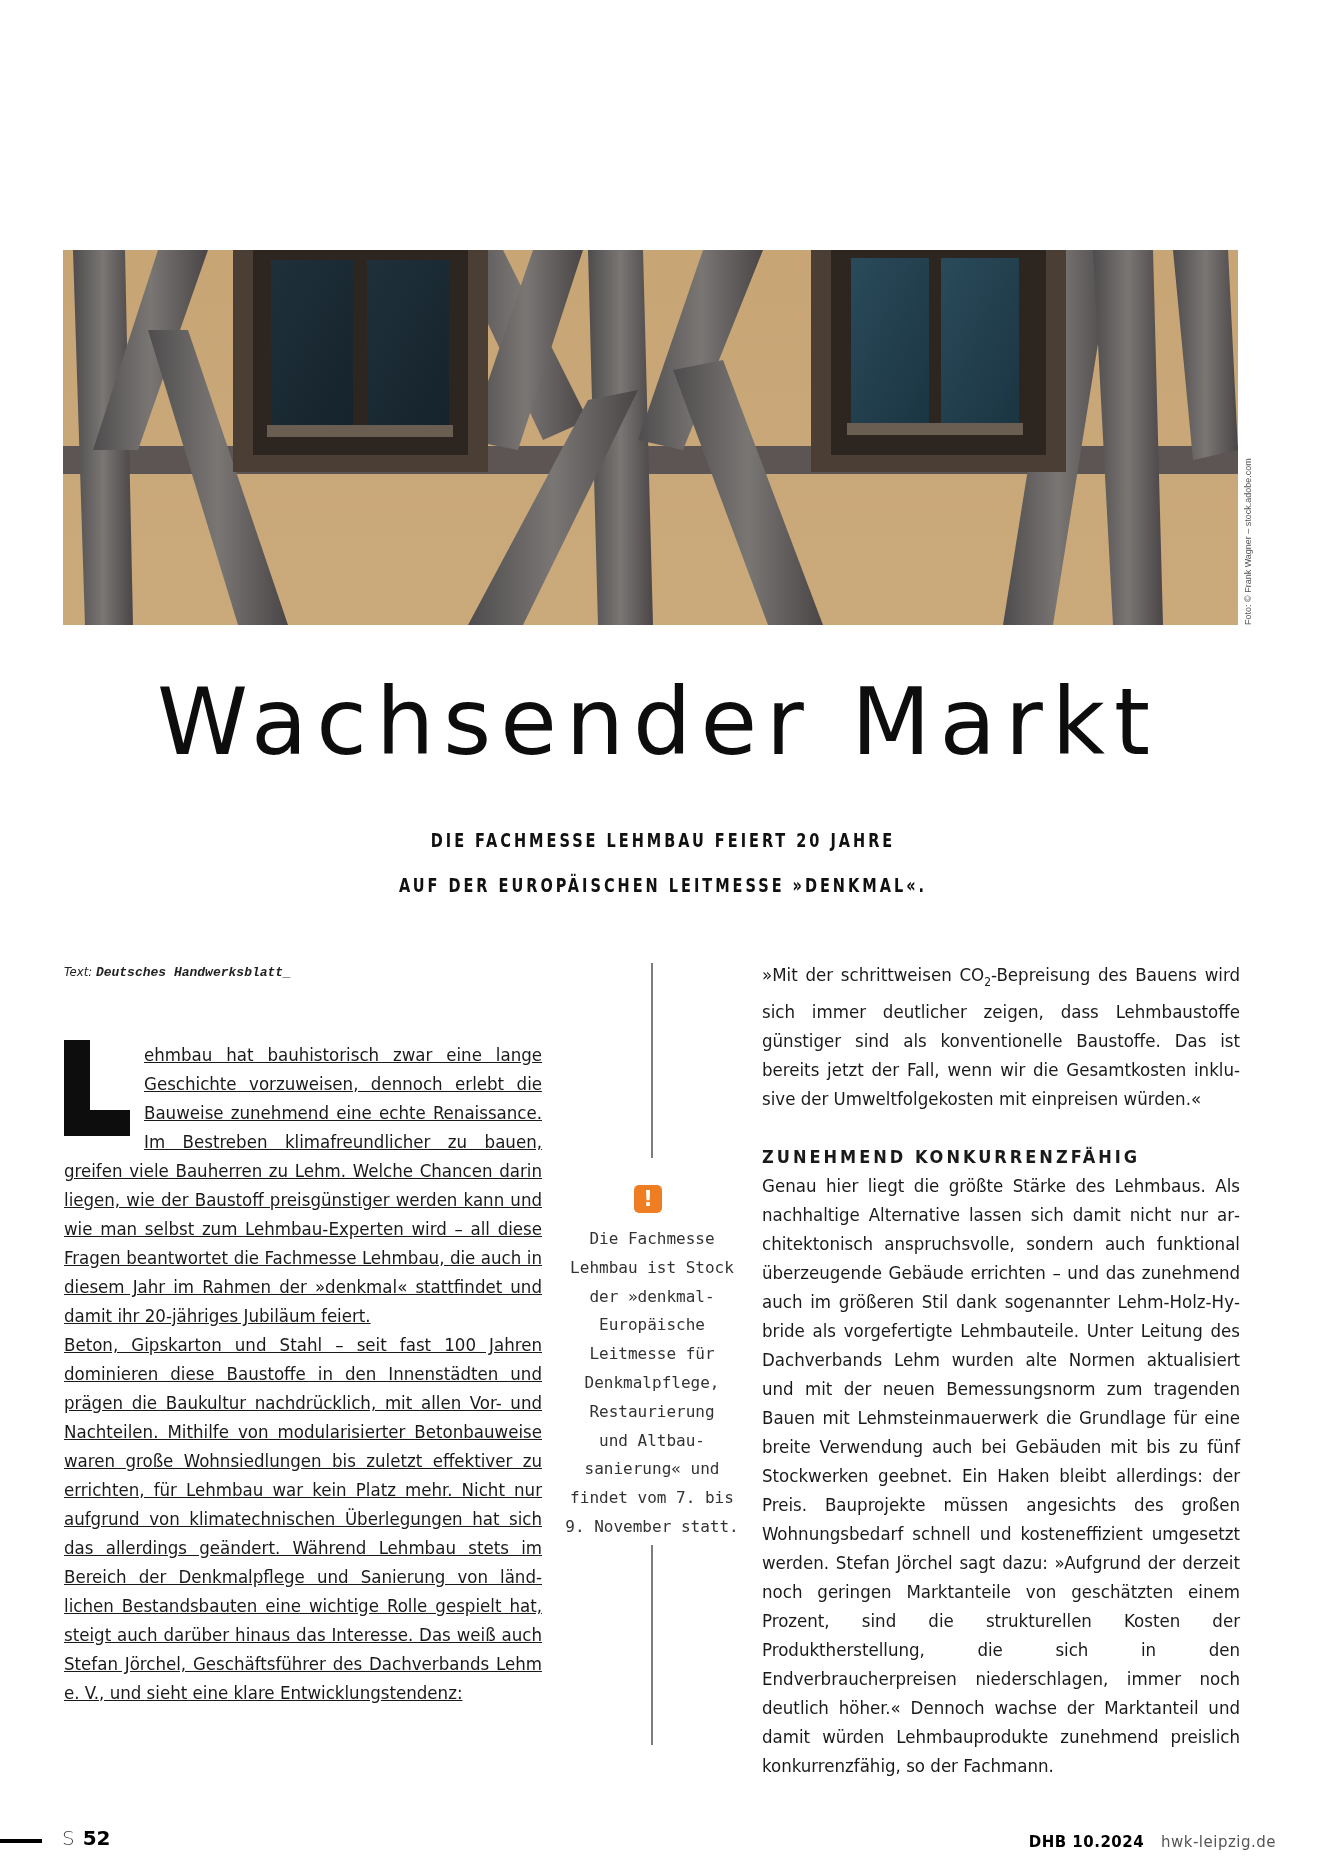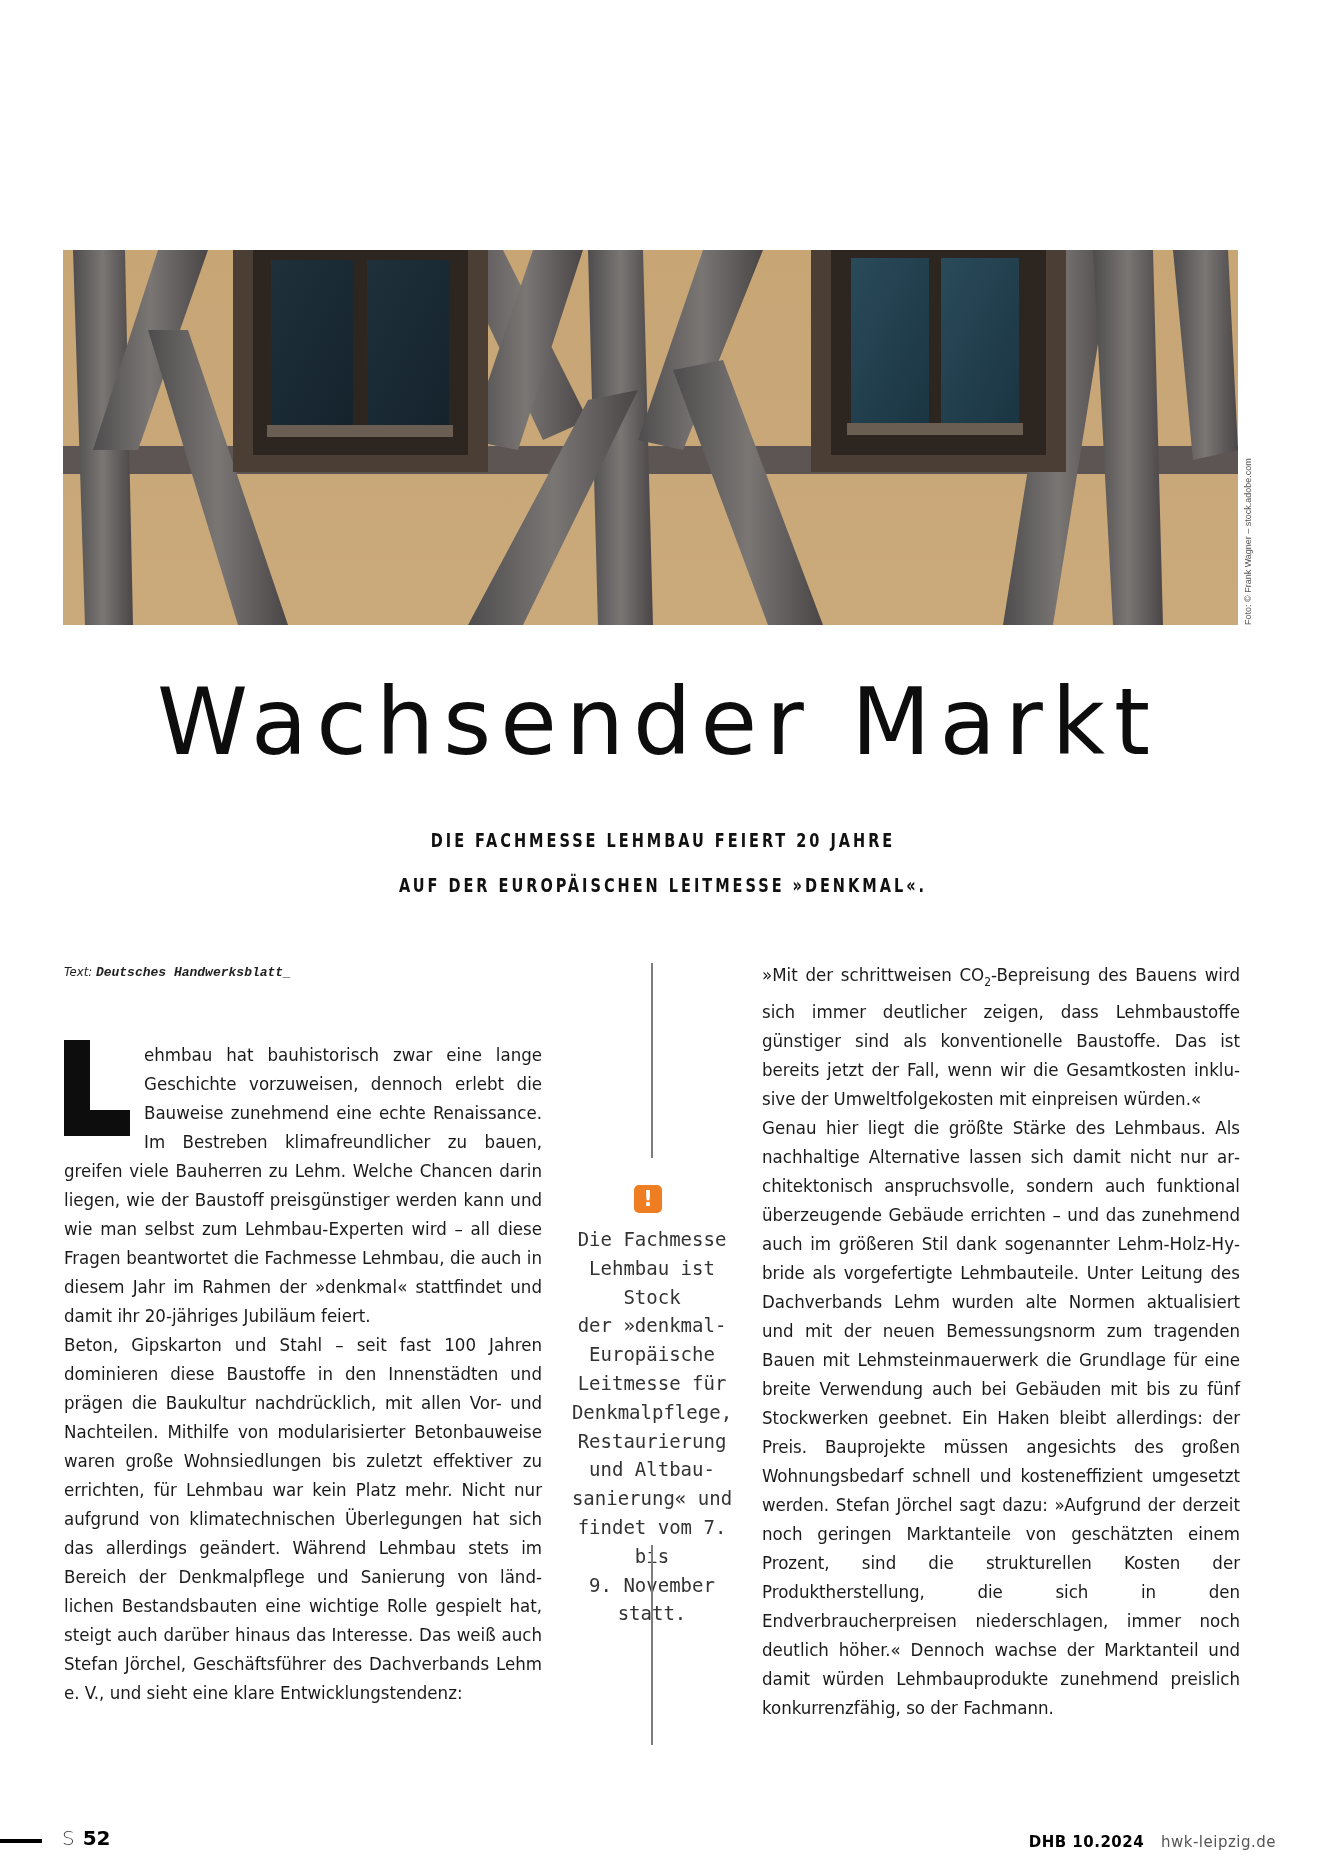--- a/index.html
+++ b/index.html
@@ -77,21 +77,21 @@
     .col {
       position: absolute;
       font-family: "DejaVu Sans Condensed", "DejaVu Sans", sans-serif;
       font-size: 18.5px;
       line-height: 29px;
       color: #1a1a1a;
       text-align: justify;
       hyphens: manual;
     }
     .col p { margin: 0; }
-    .col-left { left: 64px; top: 1040px; width: 478px; }
+    .col-left { left: 64px; top: 1040px; width: 478px; text-decoration: underline; }
     .col-right { left: 762px; top: 960px; width: 478px; }
     .col-left p + p { }
 
     .drop-cap {
       float: left;
       width: 60px; height: 96px;
       margin: 0 20px 0 0;
       position: relative;
     }
     .drop-cap::before {
@@ -141,21 +141,21 @@
       line-height: 28px;
       text-align: center;
       font-family: "DejaVu Sans", sans-serif;
     }
     .infobox-text {
       position: absolute;
       left: 555px; top: 1225px;
       width: 194px;
       text-align: center;
       font-family: "DejaVu Sans Mono", monospace;
-      font-size: 19px;
+      font-size: 16px;
       line-height: 28.8px;
       color: #333;
     }
 
     
     .footer-rule {
       position: absolute;
       left: 0; top: 1839px;
       width: 42px; height: 4px;
       background: #000;
@@ -266,20 +266,21 @@
   <div>Restaurierung</div>
   <div>und Altbau-</div>
   <div>sanierung« und</div>
   <div>findet vom 7. bis</div>
   <div>9. November statt.</div>
 </div>
 <div class="divider-line divider-bottom"></div>
 
 <div class="col col-right">
   <p><span>»Mit der schrittweisen CO</span><sub style="font-size:12px;">2</sub><span>-Bepreisung des Bauens wird sich immer deutlicher zeigen, dass Lehmbaustoffe günstiger sind als konventionelle Baustoffe. Das ist bereits jetzt der Fall, wenn wir die Gesamtkosten inklu­sive der Umweltfolgekosten mit einpreisen würden.«</span></p>
+  <h2 class="section-heading">ZUNEHMEND KONKURRENZFÄHIG</h2>
   <p>Genau hier liegt die größte Stärke des Lehmbaus. Als nachhaltige Alternative lassen sich damit nicht nur ar­chitektonisch anspruchsvolle, sondern auch funktional überzeugende Gebäude errichten – und das zunehmend auch im größeren Stil dank sogenannter Lehm-Holz-Hy­bride als vorgefertigte Lehmbauteile. Unter Leitung des Dachverbands Lehm wurden alte Normen aktualisiert und mit der neuen Bemessungsnorm zum tragenden Bauen mit Lehmsteinmauerwerk die Grundlage für eine breite Verwendung auch bei Gebäuden mit bis zu fünf Stock­werken geebnet. Ein Haken bleibt allerdings: der Preis. Bauprojekte müssen angesichts des großen Wohnungs­bedarf schnell und kosteneffizient umgesetzt werden. Stefan Jörchel sagt dazu: »Aufgrund der derzeit noch geringen Marktanteile von geschätzten einem Prozent, sind die strukturellen Kosten der Produktherstellung, die sich in den Endverbraucherpreisen niederschlagen, immer noch deutlich höher.« Dennoch wachse der Markt­anteil und damit würden Lehmbauprodukte zunehmend preislich konkurrenzfähig, so der Fachmann.</p>
 </div>
 
 <div class="footer-rule"></div>
 <div class="page-number">
   <span class="s">S</span><span class="num">52</span>
 </div>
 <div class="footer-right">
   <span class="issue">DHB 10.2024</span>
   <span class="site">hwk-leipzig.de</span>

